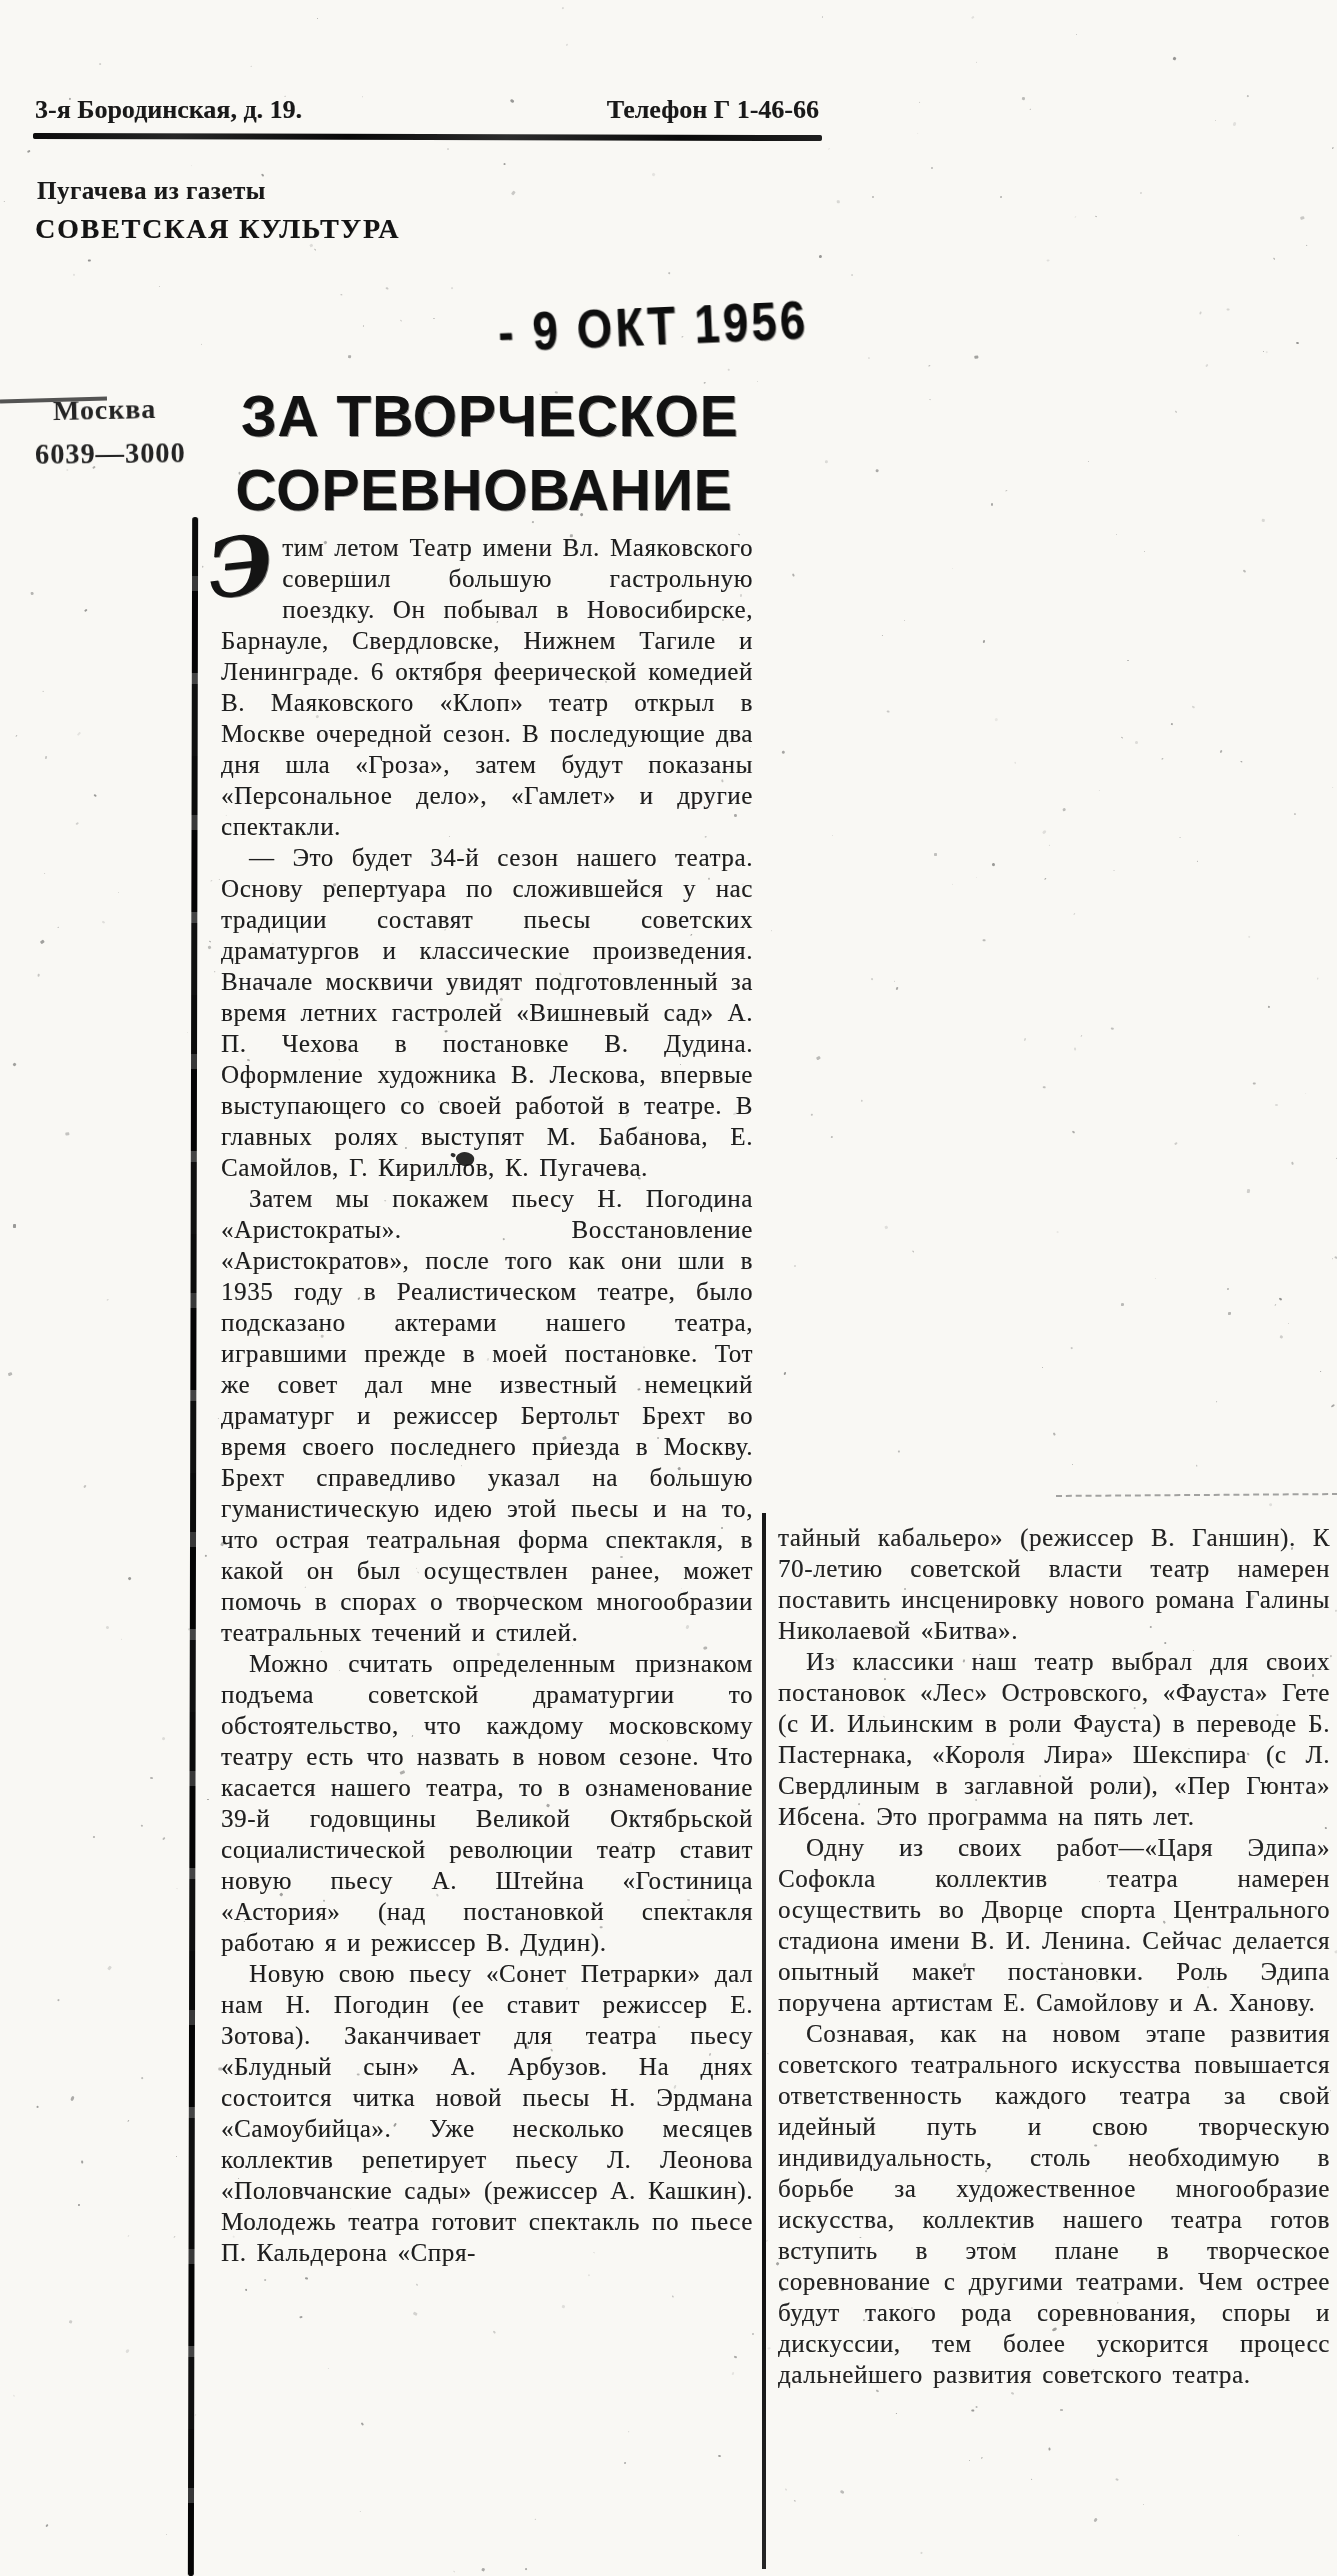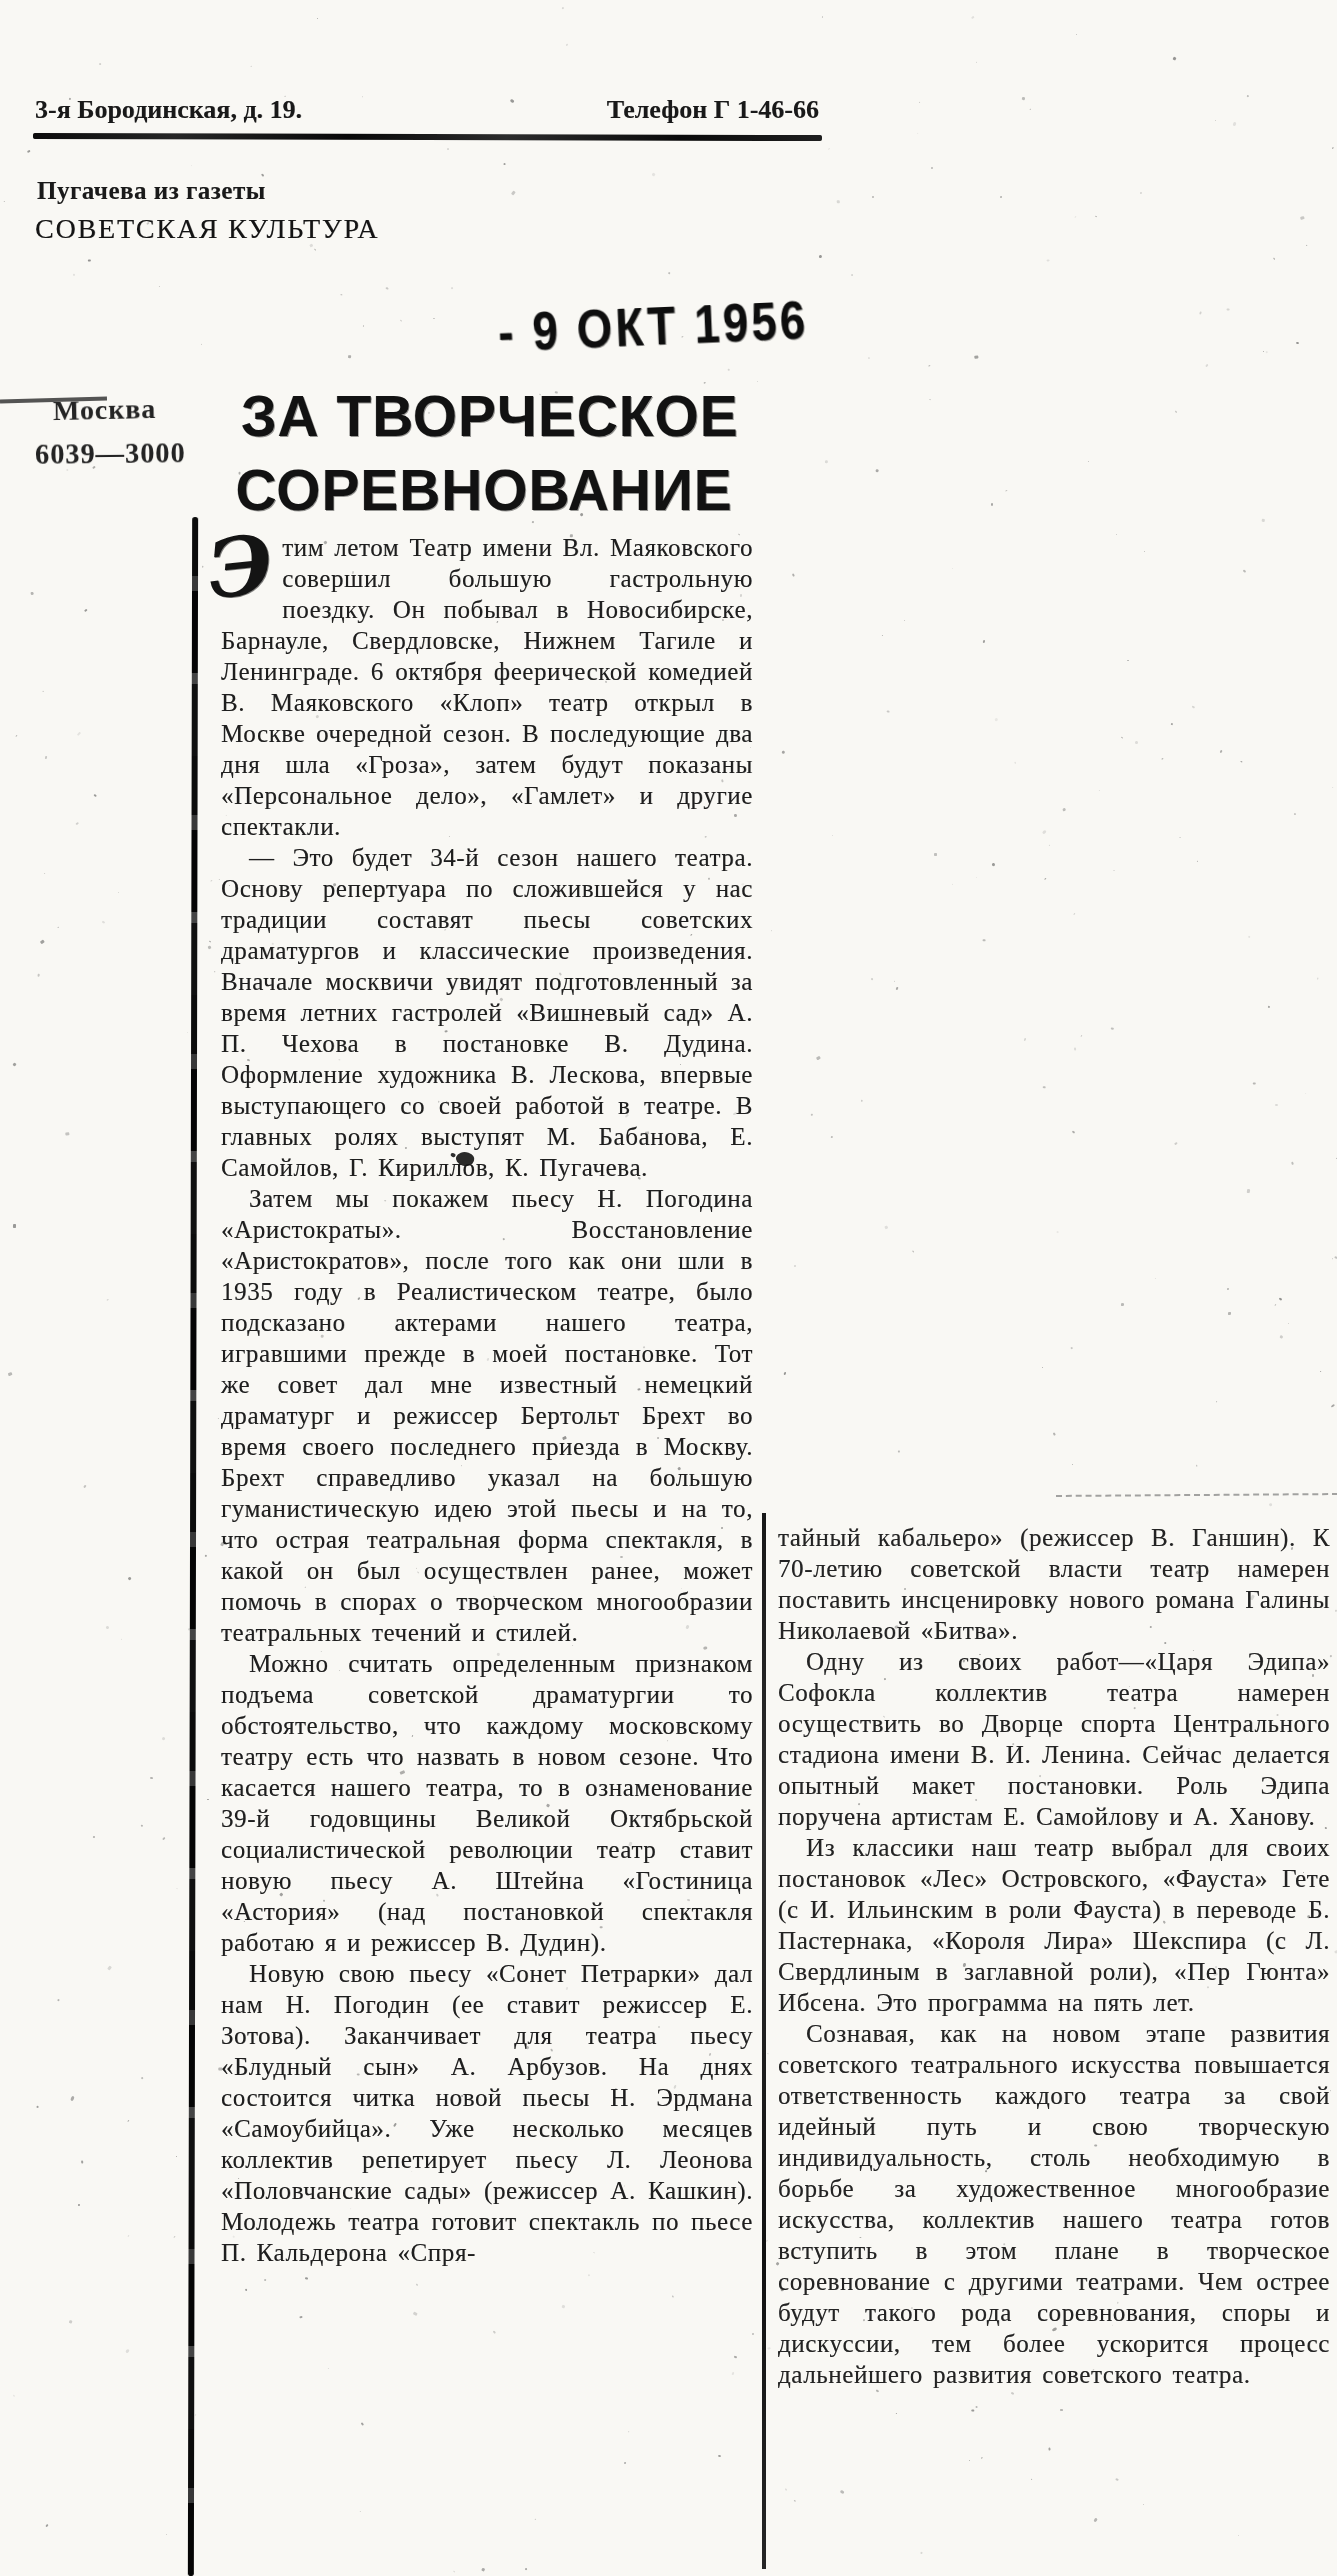--- a/index.html
+++ b/index.html
@@ -41,21 +41,21 @@
     transform:rotate(0.15deg);
     border-radius:1.8px;z-index:2;
   }
   .clip-label{
     position:absolute;top:177px;left:37px;
     font-size:25px;font-weight:700;letter-spacing:0.5px;z-index:2;
     color:#1a1a1a;text-shadow:0.3px 0.3px 0 rgba(10,10,10,.35);
   }
   .clip-source{
     position:absolute;top:213px;left:35px;
-    font-size:28px;font-weight:400;letter-spacing:1.8px;z-index:2;
+    font-size:28px;font-weight:700;letter-spacing:1.8px;z-index:2;
     color:#141414;text-shadow:0.4px 0.4px 0 rgba(10,10,10,.45);
   }
   
   .date-stamp{
     position:absolute;top:302px;left:497px;width:368px;
     font-family:"Liberation Sans", sans-serif;
     font-size:53px;font-weight:700;letter-spacing:3.7px;
     color:#0e0e0e;
     transform:rotate(-2.4deg) scaleX(0.86);
     transform-origin:left top;
@@ -657,19 +657,19 @@
   <div class="col col-left">
     <p class="no-indent"><span class="dropcap">Э</span><span>тим летом Театр имени Вл. Маяковского совершил большую гастрольную поездку. Он побывал в Новосибирске, Барнауле, Свердловске, Нижнем Тагиле и Ленинграде. 6 октября феерической комедией В. Маяковского «Клоп» театр открыл в Москве очередной сезон. В последующие два дня шла «Гроза», затем будут показаны «Персональное дело», «Гамлет» и другие спектакли.</span></p>
     <p>— Это будет 34-й сезон нашего театра. Основу репертуара по сложившейся у нас традиции составят пьесы советских драматургов и классические произведения. Вначале москвичи увидят подготовленный за время летних гастролей «Вишневый сад» А. П. Чехова в постановке В. Дудина. Оформление художника В. Лескова, впервые выступающего со своей работой в театре. В главных ролях выступят М. Бабанова, Е. Самойлов, Г. Кириллов, К. Пугачева.</p>
     <p>Затем мы покажем пьесу Н. Погодина «Аристократы». Восстановление «Аристократов», после того как они шли в 1935 году в Реалистическом театре, было подсказано актерами нашего театра, игравшими прежде в моей постановке. Тот же совет дал мне известный немецкий драматург и режиссер Бертольт Брехт во время своего последнего приезда в Москву. Брехт справедливо указал на большую гуманистическую идею этой пьесы и на то, что острая театральная форма спектакля, в какой он был осуществлен ранее, может помочь в спорах о творческом многообразии театральных течений и стилей.</p>
     <p>Можно считать определенным признаком подъема советской драматургии то обстоятельство, что каждому московскому театру есть что назвать в новом сезоне. Что касается нашего театра, то в ознаменование 39-й годовщины Великой Октябрьской социалистической революции театр ставит новую пьесу А. Штейна «Гостиница «Астория» (над постановкой спектакля работаю я и режиссер В. Дудин).</p>
     <p>Новую свою пьесу «Сонет Петрарки» дал нам Н. Погодин (ее ставит режиссер Е. Зотова). Заканчивает для театра пьесу «Блудный сын» А. Арбузов. На днях состоится читка новой пьесы Н. Эрдмана «Самоубийца». Уже несколько месяцев коллектив репетирует пьесу Л. Леонова «Половчанские сады» (режиссер А. Кашкин). Молодежь театра готовит спектакль по пьесе П. Кальдерона «Спря-</p>
   </div>
 
   <div class="col col-right">
     <p class="no-indent">тайный кабальеро» (режиссер В. Ганшин). К 70-летию советской власти театр намерен поставить инсценировку нового романа Галины Николаевой «Битва».</p>
+    <p>Из классики наш театр выбрал для своих постановок «Лес» Островского, «Фауста» Гете (с И. Ильинским в роли Фауста) в переводе Б. Пастернака, «Короля Лира» Шекспира (с Л. Свердлиным в заглавной роли), «Пер Гюнта» Ибсена. Это программа на пять лет.</p>
     <p>Одну из своих работ—«Царя Эдипа» Софокла коллектив театра намерен осуществить во Дворце спорта Центрального стадиона имени В. И. Ленина. Сейчас делается опытный макет постановки. Роль Эдипа поручена артистам Е. Самойлову и А. Ханову.</p>
-    <p>Из классики наш театр выбрал для своих постановок «Лес» Островского, «Фауста» Гете (с И. Ильинским в роли Фауста) в переводе Б. Пастернака, «Короля Лира» Шекспира (с Л. Свердлиным в заглавной роли), «Пер Гюнта» Ибсена. Это программа на пять лет.</p>
     <p>Сознавая, как на новом этапе развития советского театрального искусства повышается ответственность каждого театра за свой идейный путь и свою творческую индивидуальность, столь необходимую в борьбе за художественное многообразие искусства, коллектив нашего театра готов вступить в этом плане в творческое соревнование с другими театрами. Чем острее будут такого рода соревнования, споры и дискуссии, тем более ускорится процесс дальнейшего развития советского театра.</p>
   </div>
 
 </div>
 
 
 </body></html>

